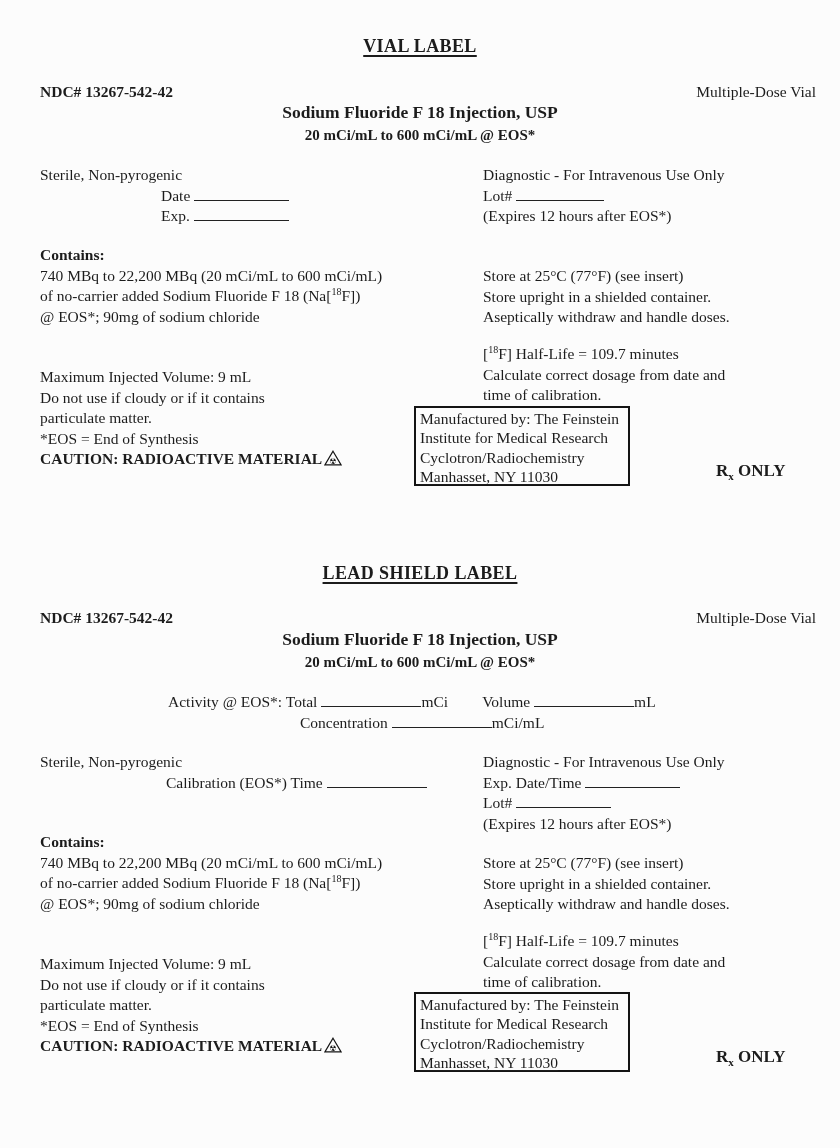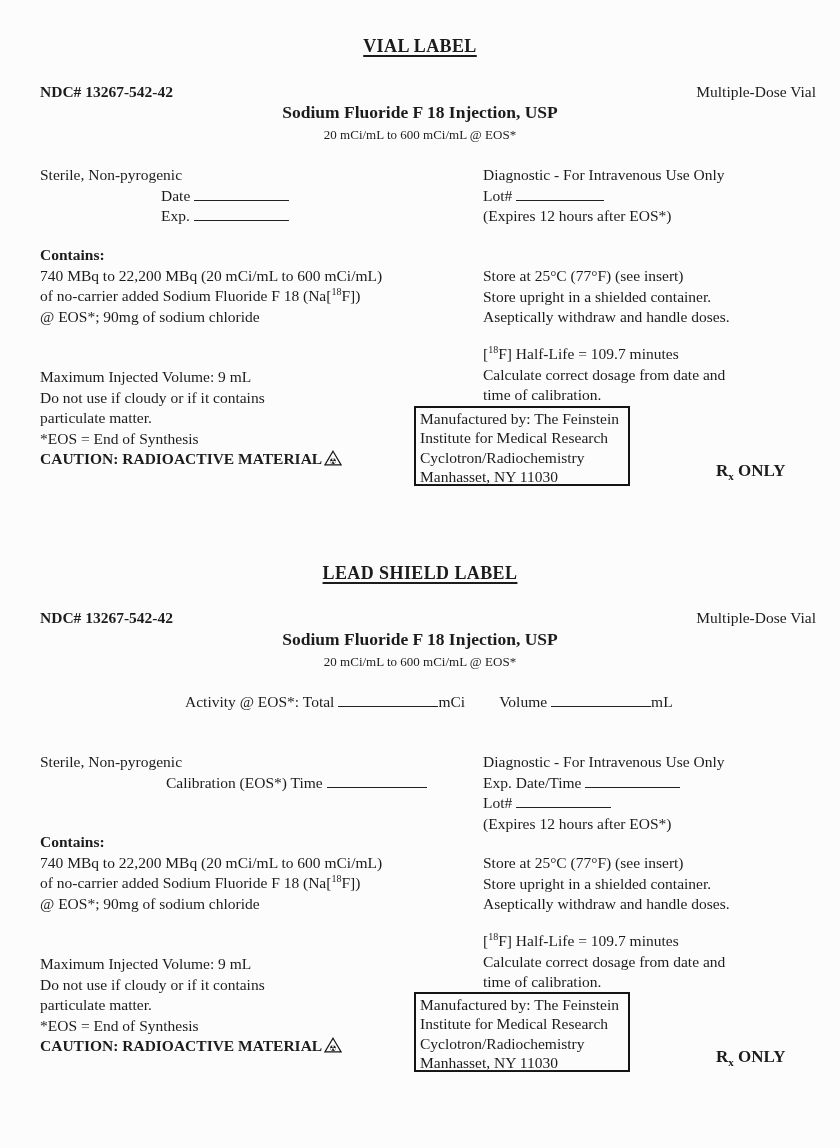--- a/index.html
+++ b/index.html
@@ -8,21 +8,21 @@
     background:#fcfcfc;color:#1c1c1c;
     font-family:"Liberation Serif","DejaVu Serif",serif;
     font-size:15.5px;line-height:20.5px;overflow:hidden;
   }
   .abs{position:absolute;}
   .b{font-weight:bold;}
   .center{left:0;width:100%;text-align:center;}
   .sec-title{font-size:18px;font-weight:bold;letter-spacing:.4px;
     text-decoration:underline;text-decoration-thickness:2px;text-underline-offset:3px;text-align:right;}
   .prod-name{font-size:17.5px;font-weight:bold;}
-  .strength{font-size:13px;font-weight:normal;}
+  .strength{font-size:15px;font-weight:bold;}
   .ndcrow{left:0;width:840px;box-sizing:border-box;display:flex;
     justify-content:space-between;padding-left:40px;padding-right:24px;}
   .blank{display:inline-block;border-bottom:1.4px solid #222;height:14px;vertical-align:baseline;margin-left:4px;}
   .w88{width:88px}.w95{width:95px}.w100{width:100px}
   .ind121{padding-left:121px;}
   .ind126{padding-left:126px;}
   .ind132{padding-left:132px;}
   .spacer{display:inline-block;width:34px;}
   .mfgbox{position:absolute;left:414px;width:216px;height:80px;box-sizing:border-box;
     border:2.5px solid #141414;padding:1px 4px 0 4px;line-height:19.4px;background:transparent;}
@@ -115,24 +115,27 @@
   </div>
 
   <div class="abs ndcrow" style="top:608px">
     <span class="b">NDC# 13267-542-42</span>
     <span>Multiple-Dose Vial</span>
   </div>
 
   <div class="abs center prod-name" style="top:629px">Sodium Fluoride F 18 Injection, USP</div>
   <div class="abs center strength" style="top:652px">20 mCi/mL to 600 mCi/mL @ EOS*</div>
 
-  <div class="abs" style="left:185px;top:692px">
+  <div class="abs" style="left:168px;top:692px">
     <div>
       <span>Activity @ EOS*:</span>
       <span>Total</span><span class="blank w100"></span><span>mCi</span><span class="spacer"></span><span>Volume</span><span class="blank w100"></span><span>mL</span>
+    </div>
+    <div class="ind132">
+      <span>Concentration</span><span class="blank w100"></span><span>mCi/mL</span>
     </div>
   </div>
 
   <div class="abs" style="left:40px;top:752px">
     <div>Sterile, Non-pyrogenic</div>
     <div class="ind126">
       <span>Calibration (EOS*) Time</span><span class="blank w100"></span>
     </div>
   </div>
 

